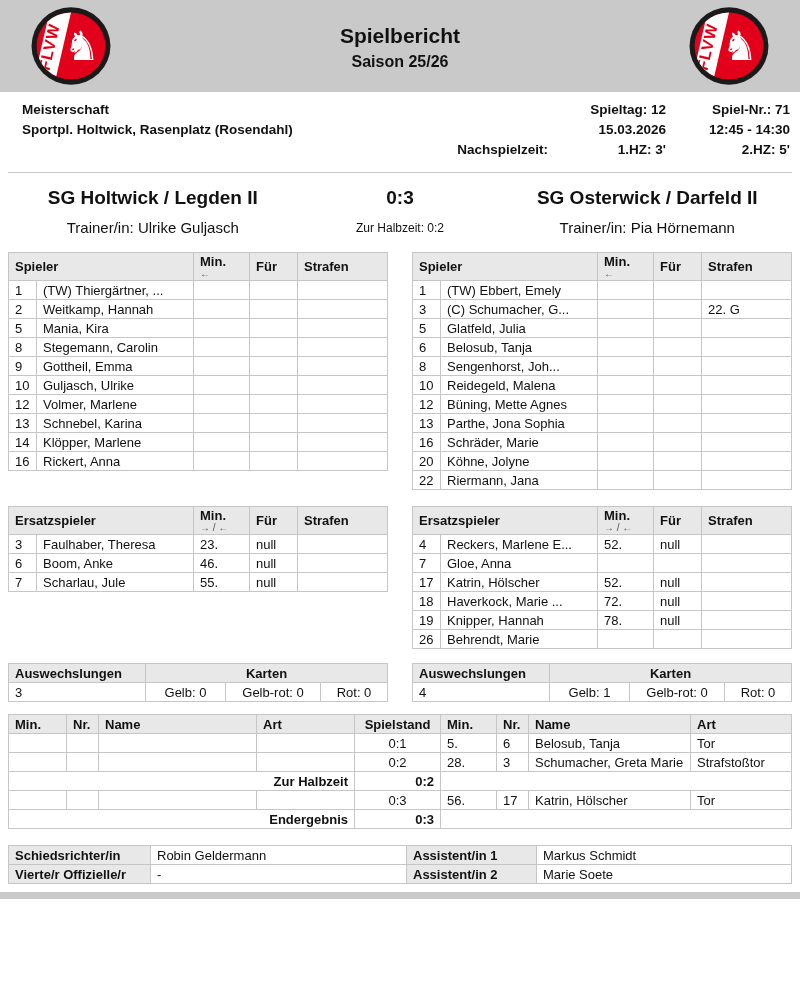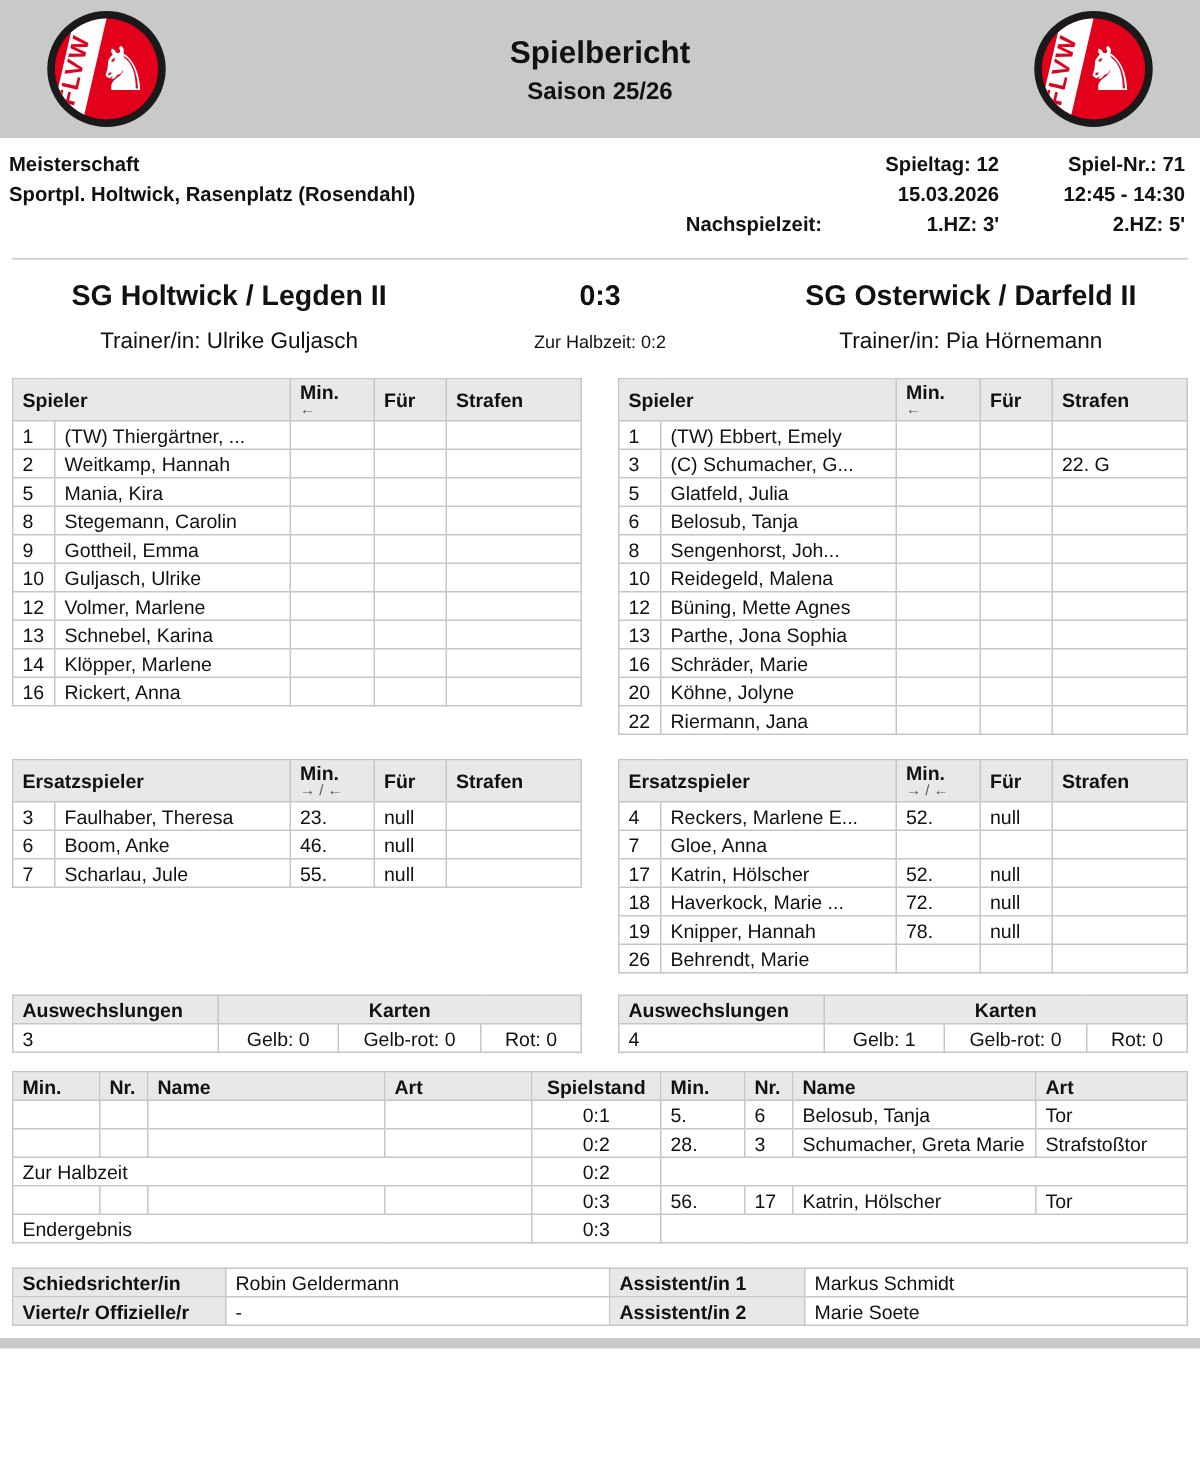--- a/index.html
+++ b/index.html
@@ -19,21 +19,21 @@
     display:flex; align-items:center; justify-content:space-between;
     padding:0 26px;
   }
   .band .logo { width:90px; height:84px; flex:0 0 auto; }
   .band-titles { text-align:center; flex:1; padding-top:2px; }
   .band-titles .t1 { font-size:21px; font-weight:bold; }
   .band-titles .t2 { font-size:17px; font-weight:bold; margin-top:5px; }
   .band-titles .t3 { font-size:16px; font-weight:bold; margin-top:5px; }
 
   
-  .info { display:flex; justify-content:space-between; padding:8px 10px 0 6px; }
+  .info { display:flex; justify-content:space-between; padding:8px 10px 0 22px; }
   .info-left { font-weight:bold; font-size:13.5px; line-height:20px; }
   .info-right {
     display:grid;
     grid-template-columns:auto 112px 118px;
     column-gap:6px;
     text-align:right; font-weight:bold; font-size:13.5px; line-height:20px;
   }
   .rule { border:0; border-top:1px solid #c9c9c9; margin:12px 8px 0 8px; }
 
   
@@ -46,21 +46,21 @@
   .score { font-size:19px; font-weight:bold; }
   .halftime-note { font-size:12px; margin-top:12px; }
 
   
   table { border-collapse:collapse; width:100%; font-size:13px; table-layout:fixed; }
   th, td { border:1px solid #c6c6c6; padding:1px 6px; height:19px; text-align:left;
            overflow:hidden; white-space:nowrap; vertical-align:middle; }
   th { background:#e8e8e8; font-weight:bold; }
   .sub-arrow { font-size:10px; font-weight:normal; color:#555; line-height:10px; }
   .center { text-align:center; }
-  .bold { font-weight:normal; }
+  .bold { font-weight:bold;text-align:right; }
   td.wrap { white-space:normal; }
 
   .two-col { display:flex; gap:24px; padding:0 8px; align-items:flex-start; }
   .two-col > div { flex:1 1 0; }
 
   .lineups { margin-top:12px; }
   .subs-section { margin-top:16px; }
   .summary-section { margin-top:14px;align-items:center; }
   .events-section { padding:0 8px; margin-top:12px; }
   .officials-section { padding:0 8px; margin-top:16px; }

